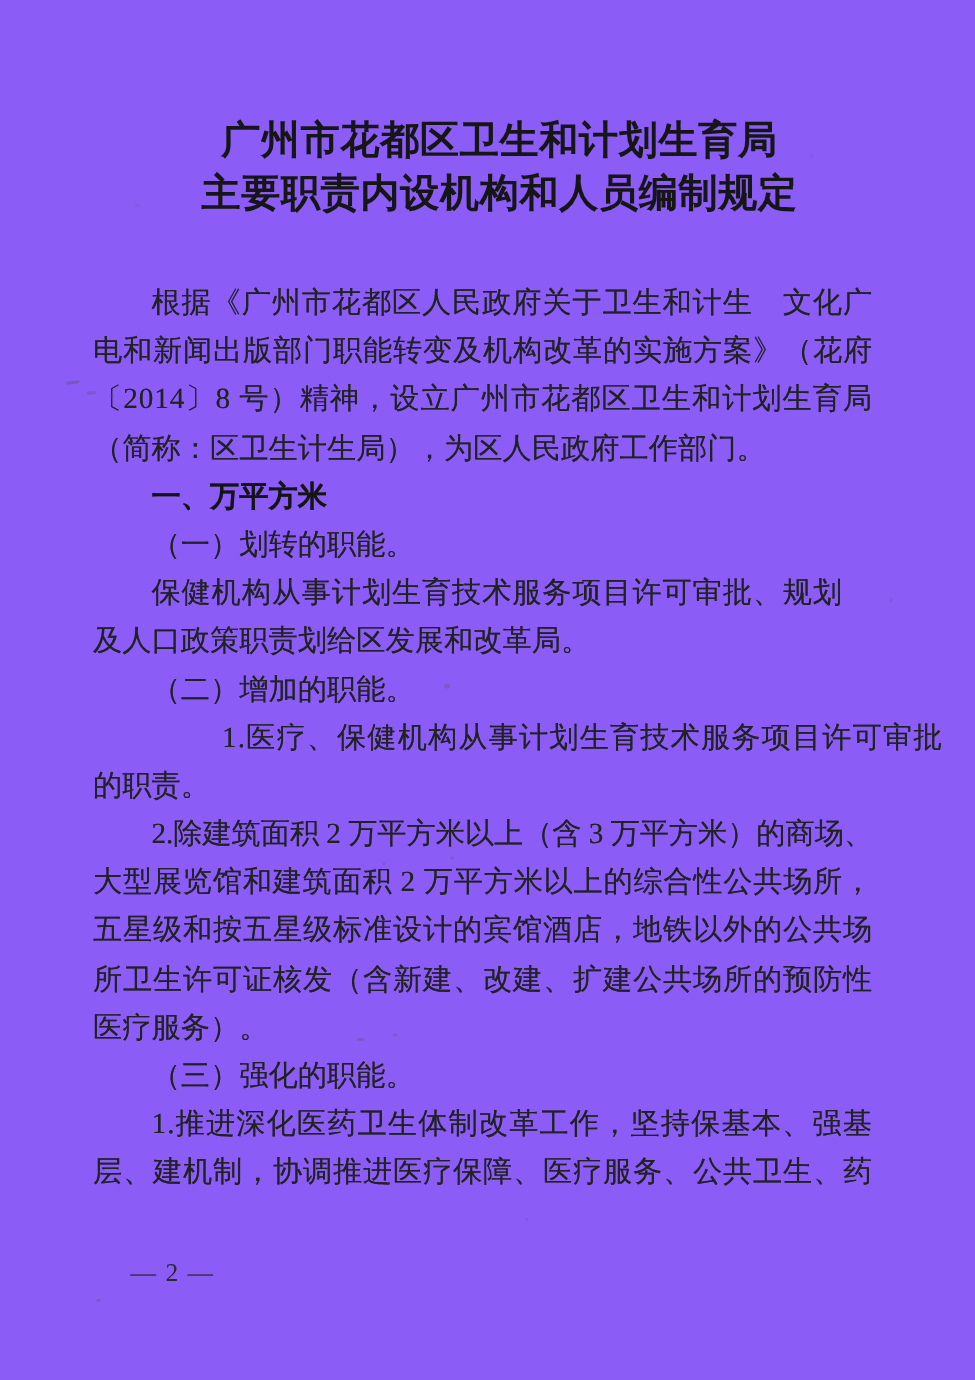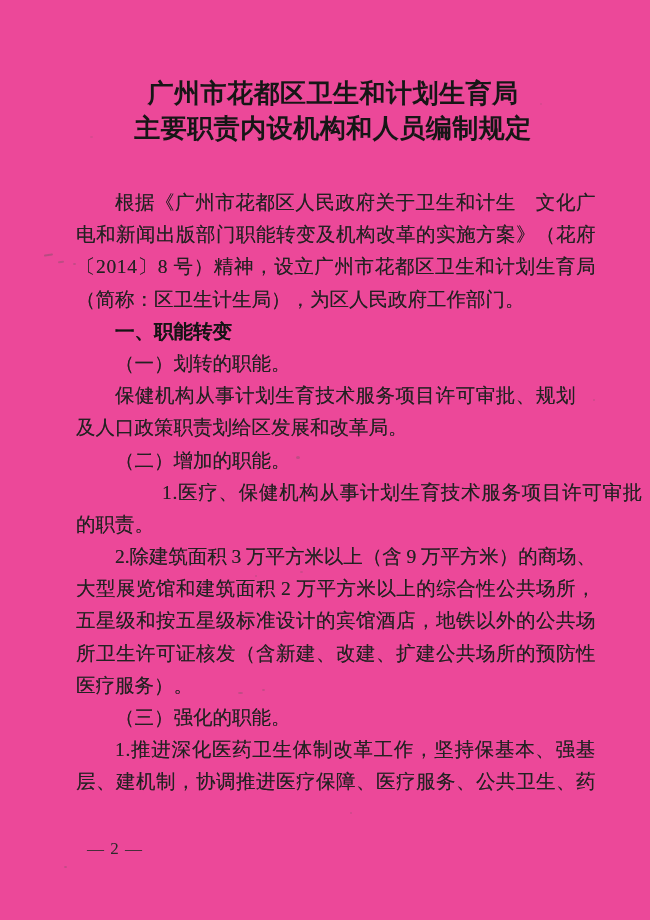--- a/index.html
+++ b/index.html
@@ -4,41 +4,41 @@
 <style>
   html,body{margin:0;padding:0;}
   body{
     width:650px;height:920px;
     background:#e9e9e7;
     font-family:"Liberation Serif","DejaVu Serif",serif;
   }
   .page{
     position:relative;
     width:650px;height:920px;
-    background:#ec4899;
+    background:#8b5cf6;
     overflow:hidden;
     color:#1e1e1e;
   }
   
   .title{
     position:absolute;
     top:76px;left:0;width:650px;
     margin:0;padding:0 0 0 8px;
     text-align:center;
     font-size:26px;
     font-weight:700;
     line-height:35px;
     color:#161616;
     letter-spacing:0.5px;
   }
   .tline{display:block;}
   
   .doc-body{
     position:absolute;
-    top:187px;left:76px;width:520px;
+    top:187px;left:62px;width:520px;
   }
   .line{
     width:520px;
     box-sizing:border-box;
     height:32.2px;
     line-height:32.2px;
     font-size:19.5px;
     white-space:pre;
     color:#222;
     text-shadow:0 0 0.4px rgba(20,20,20,0.55);
@@ -79,28 +79,28 @@
   <h1 class="title">
     <span class="tline">广州市花都区卫生和计划生育局</span>
     <span class="tline">主要职责内设机构和人员编制规定</span>
   </h1>
 
   <div class="doc-body">
     <div class="line indent full"><span style="letter-spacing: 0.541667px;">根据《广州市花都区人民政府关于卫生和计生　文化广</span></div>
     <div class="line full"><span style="letter-spacing: 0.5px;">电和新闻出版部门职能转变及机构改革的实施方案》（花府</span></div>
     <div class="line full"><span style="letter-spacing: 0.616379px; margin-top: 16px;">〔2014〕8 号）精神，设立广州市花都区卫生和计划生育局</span></div>
     <div class="line"><span>（简称：区卫生计生局），为区人民政府工作部门。</span></div>
-    <div class="line indent bold"><span>一、职能转变</span></div>
+    <div class="line indent bold"><span>一、万平方米</span></div>
     <div class="line indent"><span>（一）划转的职能。</span></div>
     <div class="line indent full"><span style="letter-spacing: 0.541667px;">保健机构从事计划生育技术服务项目许可审批、规划</span></div>
     <div class="line"><span>及人口政策职责划给区发展和改革局。</span></div>
     <div class="line indent"><span>（二）增加的职能。</span></div>
     <div class="line indent full"><span style="letter-spacing: 0.715px; margin-left: 47px;">1.医疗、保健机构从事计划生育技术服务项目许可审批</span></div>
     <div class="line"><span>的职责。</span></div>
-    <div class="line indent full"><span style="letter-spacing: -0.0541667px;">2.除建筑面积 3 万平方米以上（含 9 万平方米）的商场、</span></div>
+    <div class="line indent full"><span style="letter-spacing: -0.0541667px;">2.除建筑面积 2 万平方米以上（含 3 万平方米）的商场、</span></div>
     <div class="line full"><span style="letter-spacing: 0.464286px;">大型展览馆和建筑面积 2 万平方米以上的综合性公共场所，</span></div>
     <div class="line full"><span style="letter-spacing: 0.5px;">五星级和按五星级标准设计的宾馆酒店，地铁以外的公共场</span></div>
     <div class="line full"><span style="letter-spacing: 0.5px;">所卫生许可证核发（含新建、改建、扩建公共场所的预防性</span></div>
     <div class="line"><span>医疗服务）。</span></div>
     <div class="line indent"><span>（三）强化的职能。</span></div>
     <div class="line indent full"><span style="letter-spacing: 0.715px; margin-top: 20px;">1.推进深化医药卫生体制改革工作，坚持保基本、强基</span></div>
     <div class="line full"><span style="letter-spacing: 0.5px; margin-top: 25px;">层、建机制，协调推进医疗保障、医疗服务、公共卫生、药</span></div>
   </div>
 
   <div class="footer">— 2 —</div>

